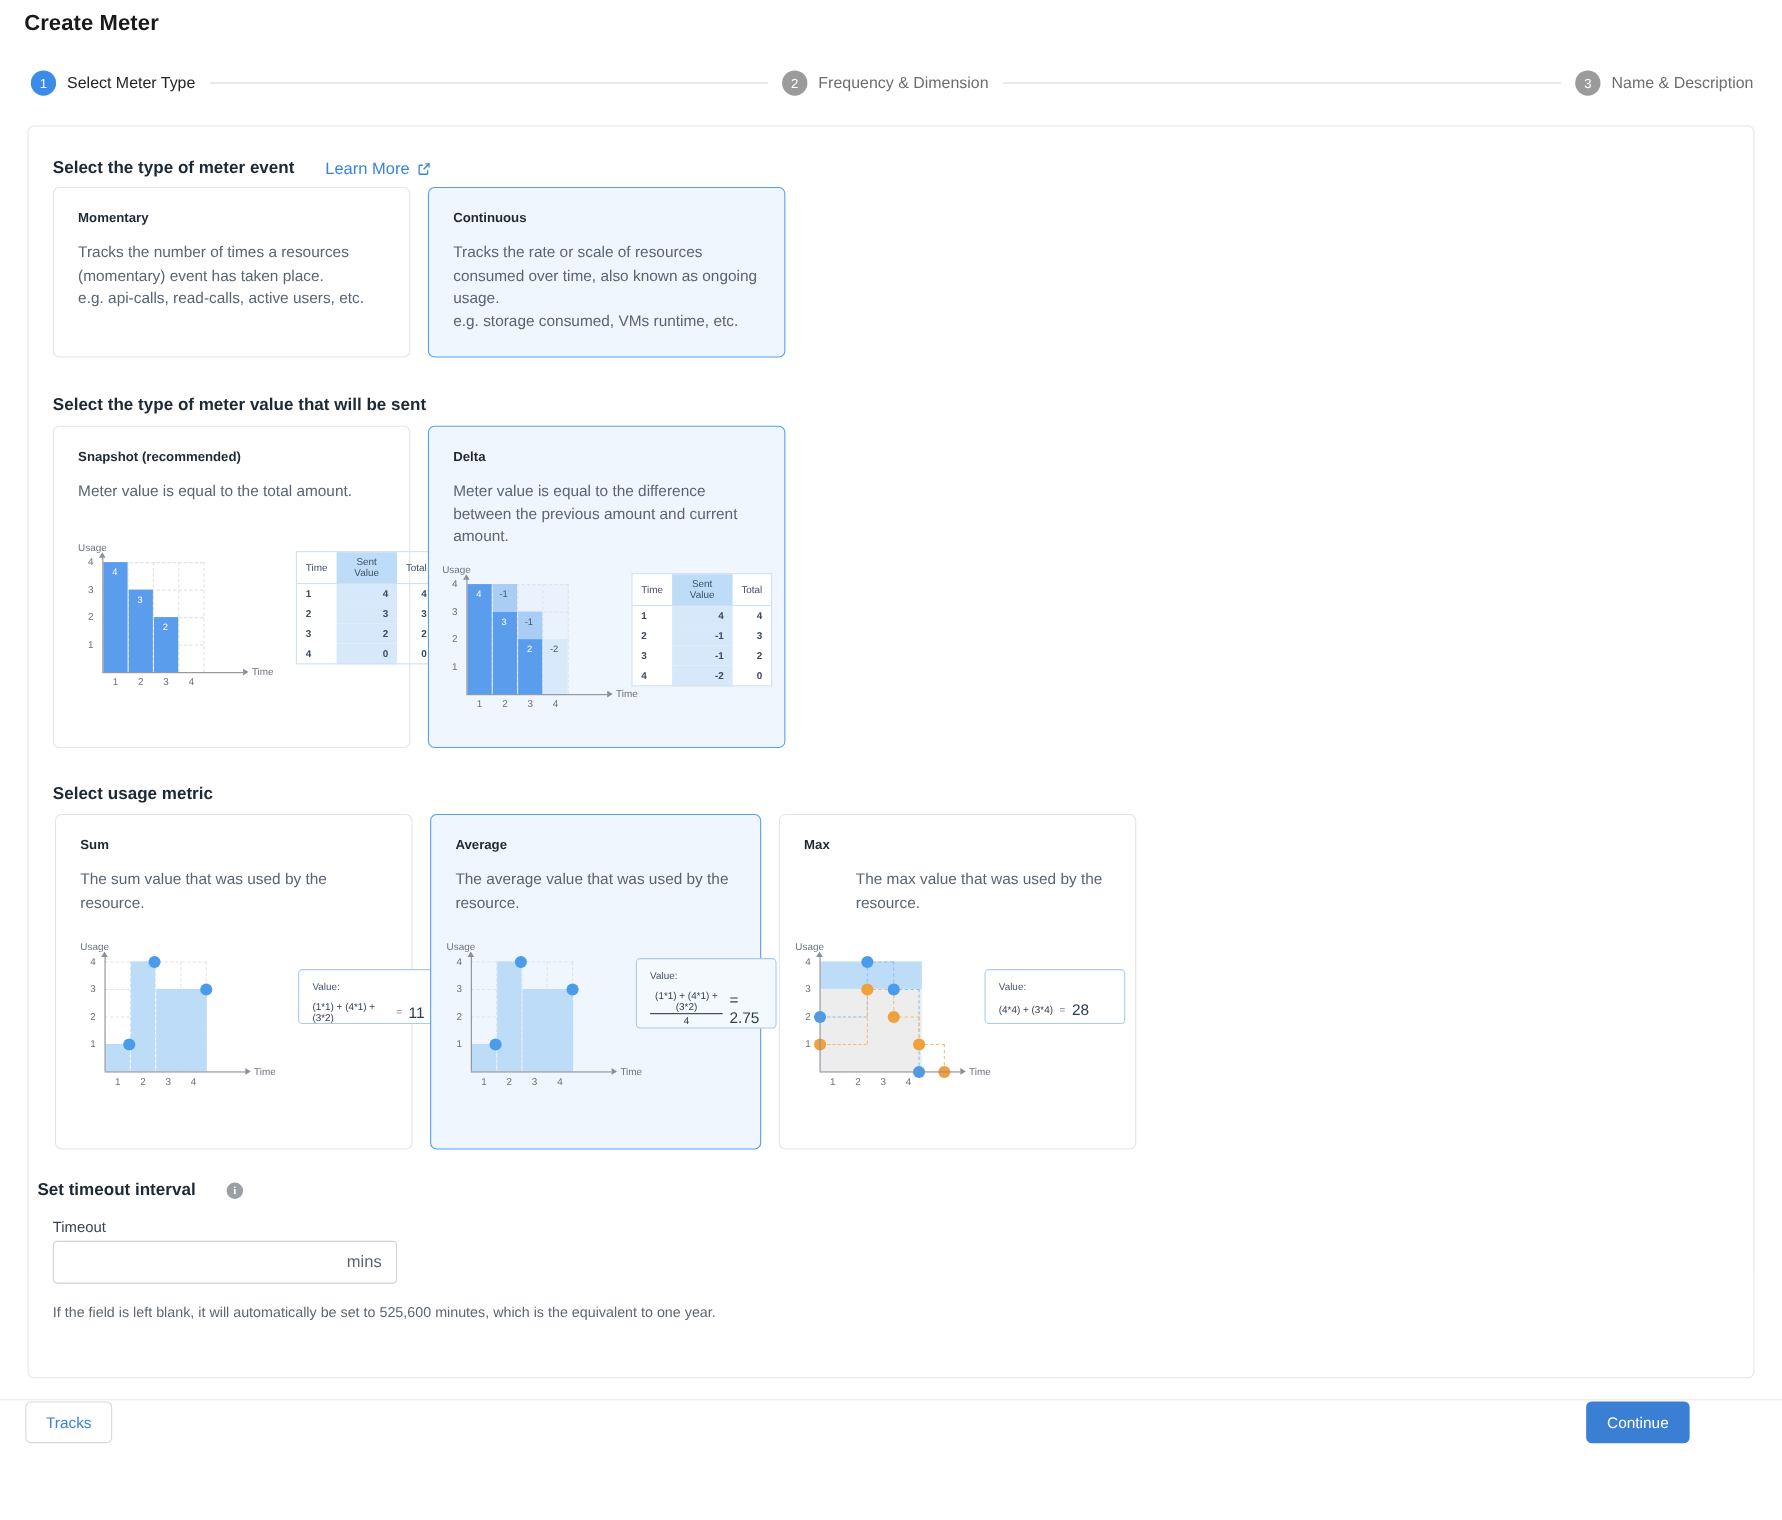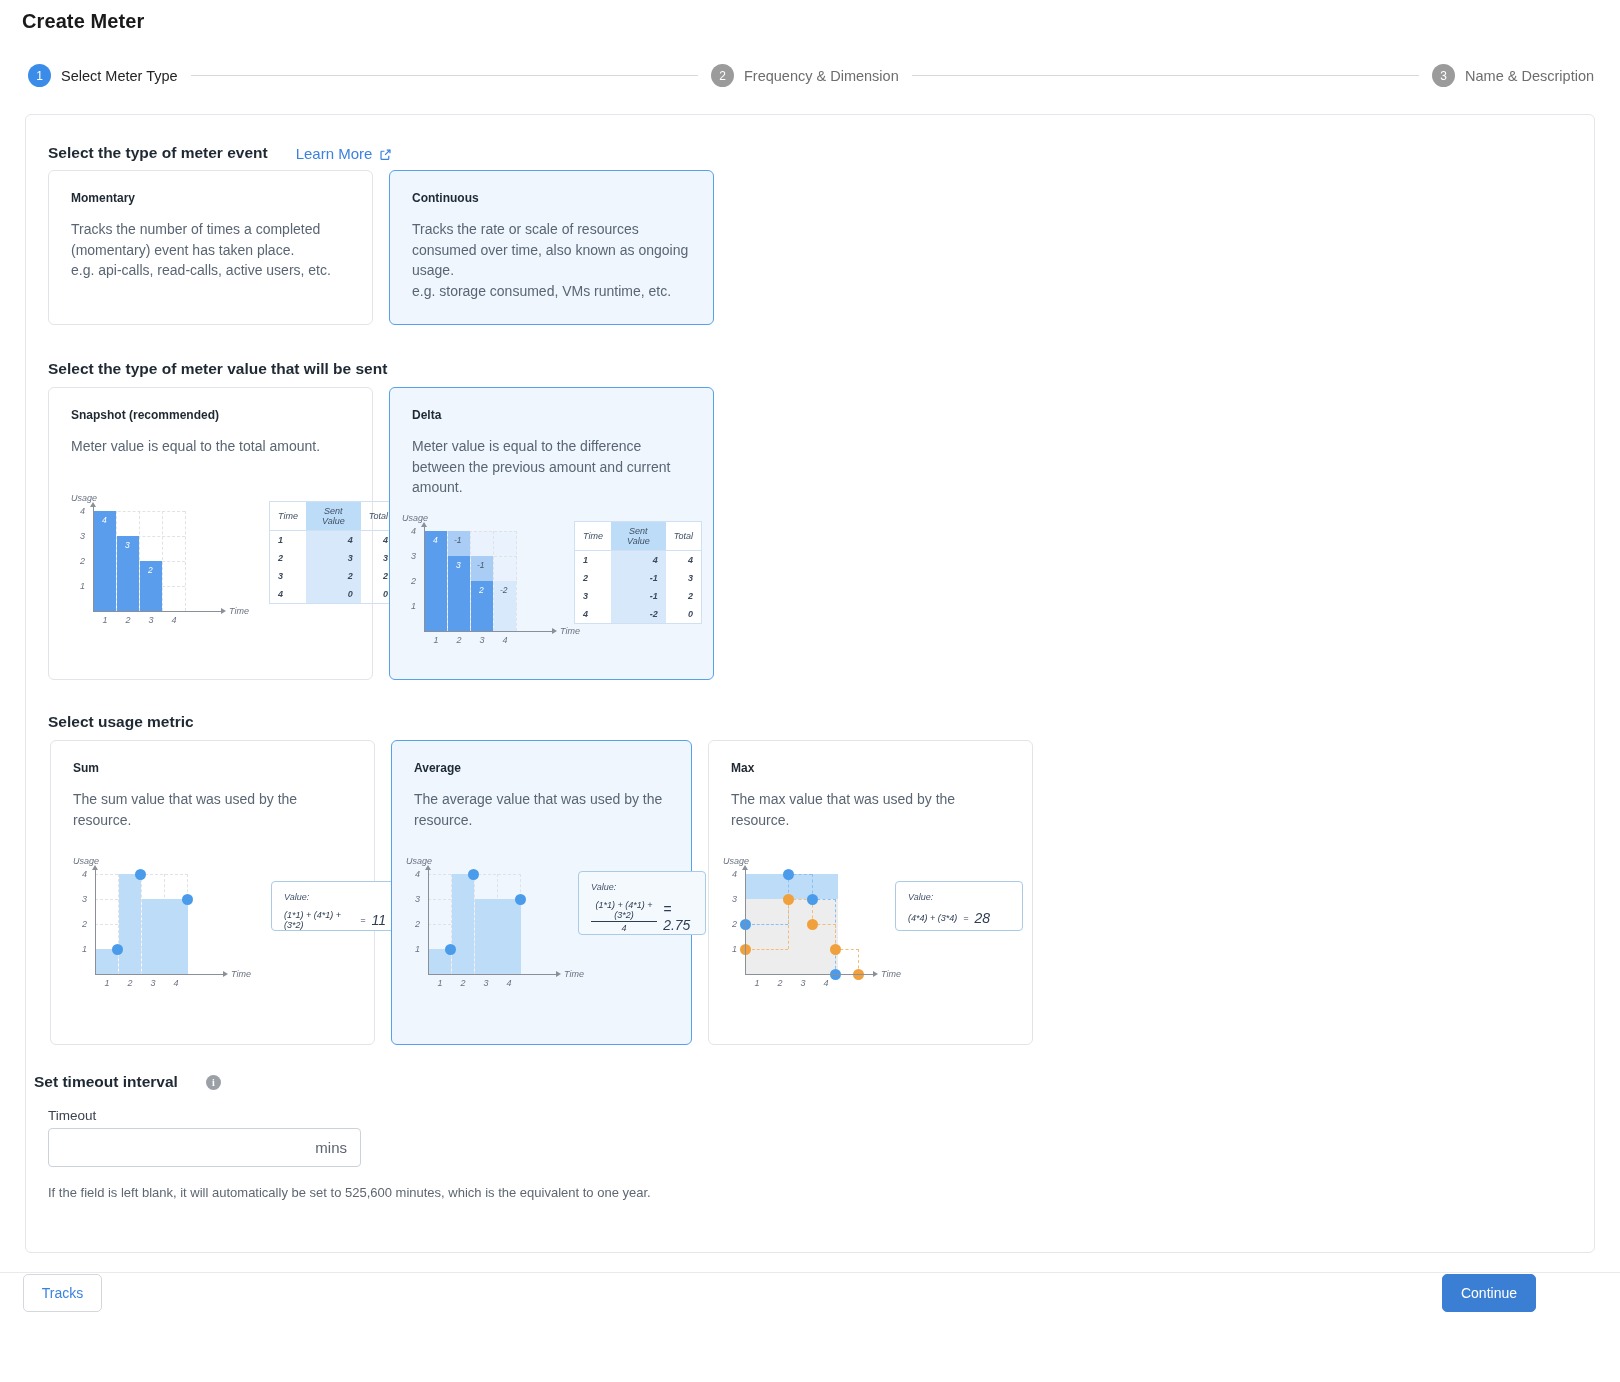--- a/index.html
+++ b/index.html
@@ -58,21 +58,21 @@
   .card-row { display: flex; gap: 16px; }
   .opt-card {
     background: #fff; border: 1px solid #e1e5e9; border-radius: 6px;
     padding: 20px 22px 18px 22px; position: relative;
   }
   .opt-card.selected { background: #eff6fe; border-color: #57a0ea; }
   .opt-title { font-size: 12px; font-weight: bold; color: #1f2933; margin-bottom: 14px; }
   .opt-desc { font-size: 14px; line-height: 1.48; color: #5a6573; }
 
   
-  .mini { position: relative; font-size: 8.5px; color: #6b7280; font-style: italic; }
+  .mini { position: relative; font-size: 8.5px; color: #6b7280; }
   .axis-caption { position: absolute; font-size: 9px; color: #6b7280; }
   .ytick { position: absolute; font-size: 9px; color: #6b7280; text-align: right; width: 12px; }
   .xtick { position: absolute; font-size: 9px; color: #6b7280; text-align: center; width: 12px; }
   .axis-v { position: absolute; background: #8a8f98; width: 1px; }
   .axis-h { position: absolute; background: #8a8f98; height: 1px; }
   .arrow-up {
     position: absolute; width: 0; height: 0;
     border-left: 3px solid transparent; border-right: 3px solid transparent;
     border-bottom: 5px solid #8a8f98;
   }
@@ -193,21 +193,21 @@
               <path d="M13.5 2.5L7.5 8.5"></path>
             <path d="M12 9.5V13.2a.8.8 0 0 1-.8.8H3.3a.8.8 0 0 1-.8-.8V4.8a.8.8 0 0 1 .8-.8H6.7"></path>
           </svg>
         </span>
       </span>
     </div>
 
     <div class="card-row" style="position:absolute; left:22px; top:55px;">
       <div class="opt-card" style="width:325px; height:155px;">
         <div class="opt-title">Momentary</div>
-        <div class="opt-desc" style="white-space:pre-line; width:280px;">Tracks the number of times a completed (momentary) event has taken place.
+        <div class="opt-desc" style="white-space:pre-line; width:280px;">Tracks the number of times a resources (momentary) event has taken place.
 e.g. api-calls, read-calls, active users, etc.</div>
       </div>
       <div class="opt-card selected" style="width:325px; height:155px;">
         <div class="opt-title">Continuous</div>
         <div class="opt-desc" style="white-space:pre-line; width:290px;">Tracks the rate or scale of resources consumed over time, also known as ongoing usage.
 e.g. storage consumed, VMs runtime, etc.</div>
       </div>
     </div>
 
     <div class="section-head" style="position:absolute; left:22px; top:245px;">
@@ -480,21 +480,21 @@
                 <span class="frac-den" style="display:block;">4</span>
               </span>
               <span class="value-result">= 2.75</span>
             </div>
           </div>
         </div>
       </div>
 
       <div class="opt-card" style="width:325px; height:305px;">
         <div class="opt-title">Max</div>
-        <div class="opt-desc" style="width:260px;">The max value that was used by the resource.</div>
+        <div class="opt-desc" style="width:260px;margin-left:47px;">The max value that was used by the resource.</div>
 
         <div class="mini" style="position:absolute; left:14px; top:115px; width:300px; height:125px;">
           <div class="axis-caption" style="left:0px; top:0px;">Usage</div>
 
           <div class="ytick" style="left:2px; top:13px;">4</div>
           <div class="ytick" style="left:2px; top:38px;">3</div>
           <div class="ytick" style="left:2px; top:63px;">2</div>
           <div class="ytick" style="left:2px; top:88px;">1</div>
 
           <div class="bar" style="left:23px; top:43px; width:92px; height:75px; background:#ededed;"></div>

